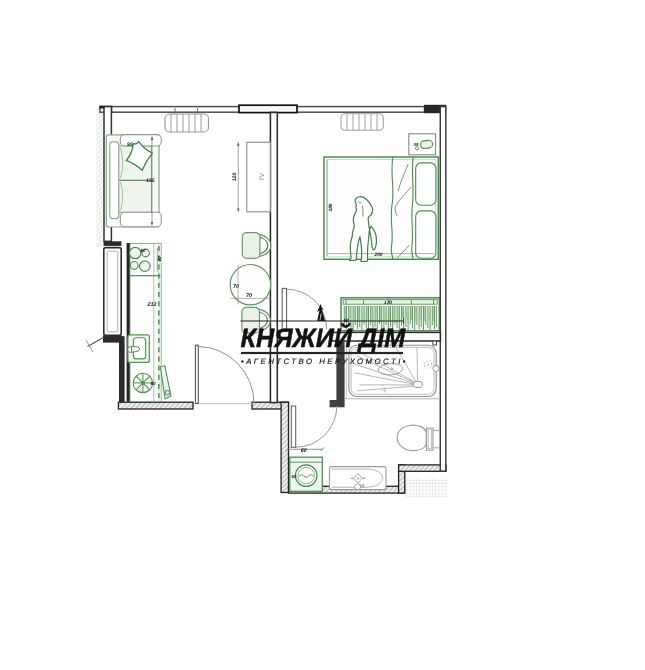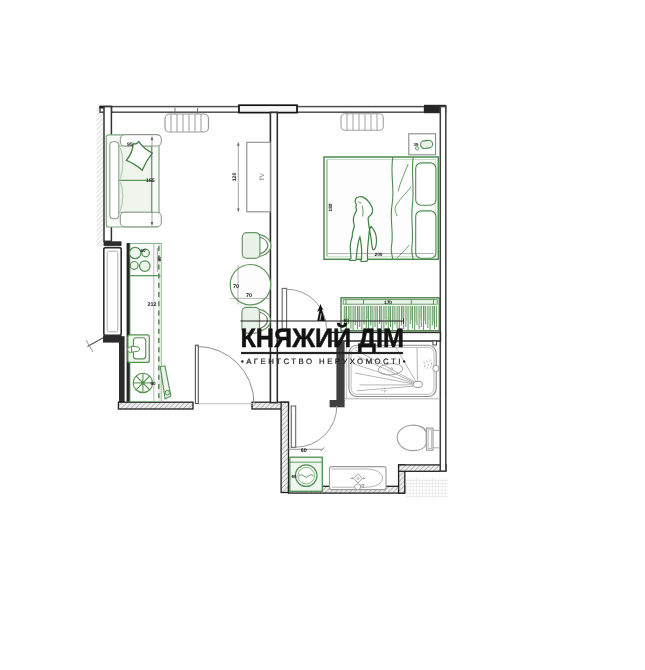--- a/index.html
+++ b/index.html
@@ -1,16 +1,16 @@
 <!DOCTYPE html>
 <html><head>
 <meta charset="utf-8">
 <style>
   html,body{margin:0;padding:0;background:#ffffff;-webkit-font-smoothing:antialiased;}
-  #plan{width:515px;height:670px;position:relative;font-family:"Liberation Sans", sans-serif;}
+  #plan{width:515px;height:670px;position:relative;font-family:"Liberation Sans", sans-serif;font-style:italic;}
   svg{position:absolute;left:0;top:0;}
   text{font-family:"Liberation Sans", sans-serif;text-rendering:geometricPrecision;}
 </style>
 </head>
 <body>
 <div id="plan">
 <svg width="645" height="670" viewBox="0 0 645 670">
 <defs>
   <pattern id="hatch" width="3.4" height="3.4" patternUnits="userSpaceOnUse" patternTransform="rotate(45)">
     <rect width="3.4" height="3.4" fill="#ededed"></rect>

